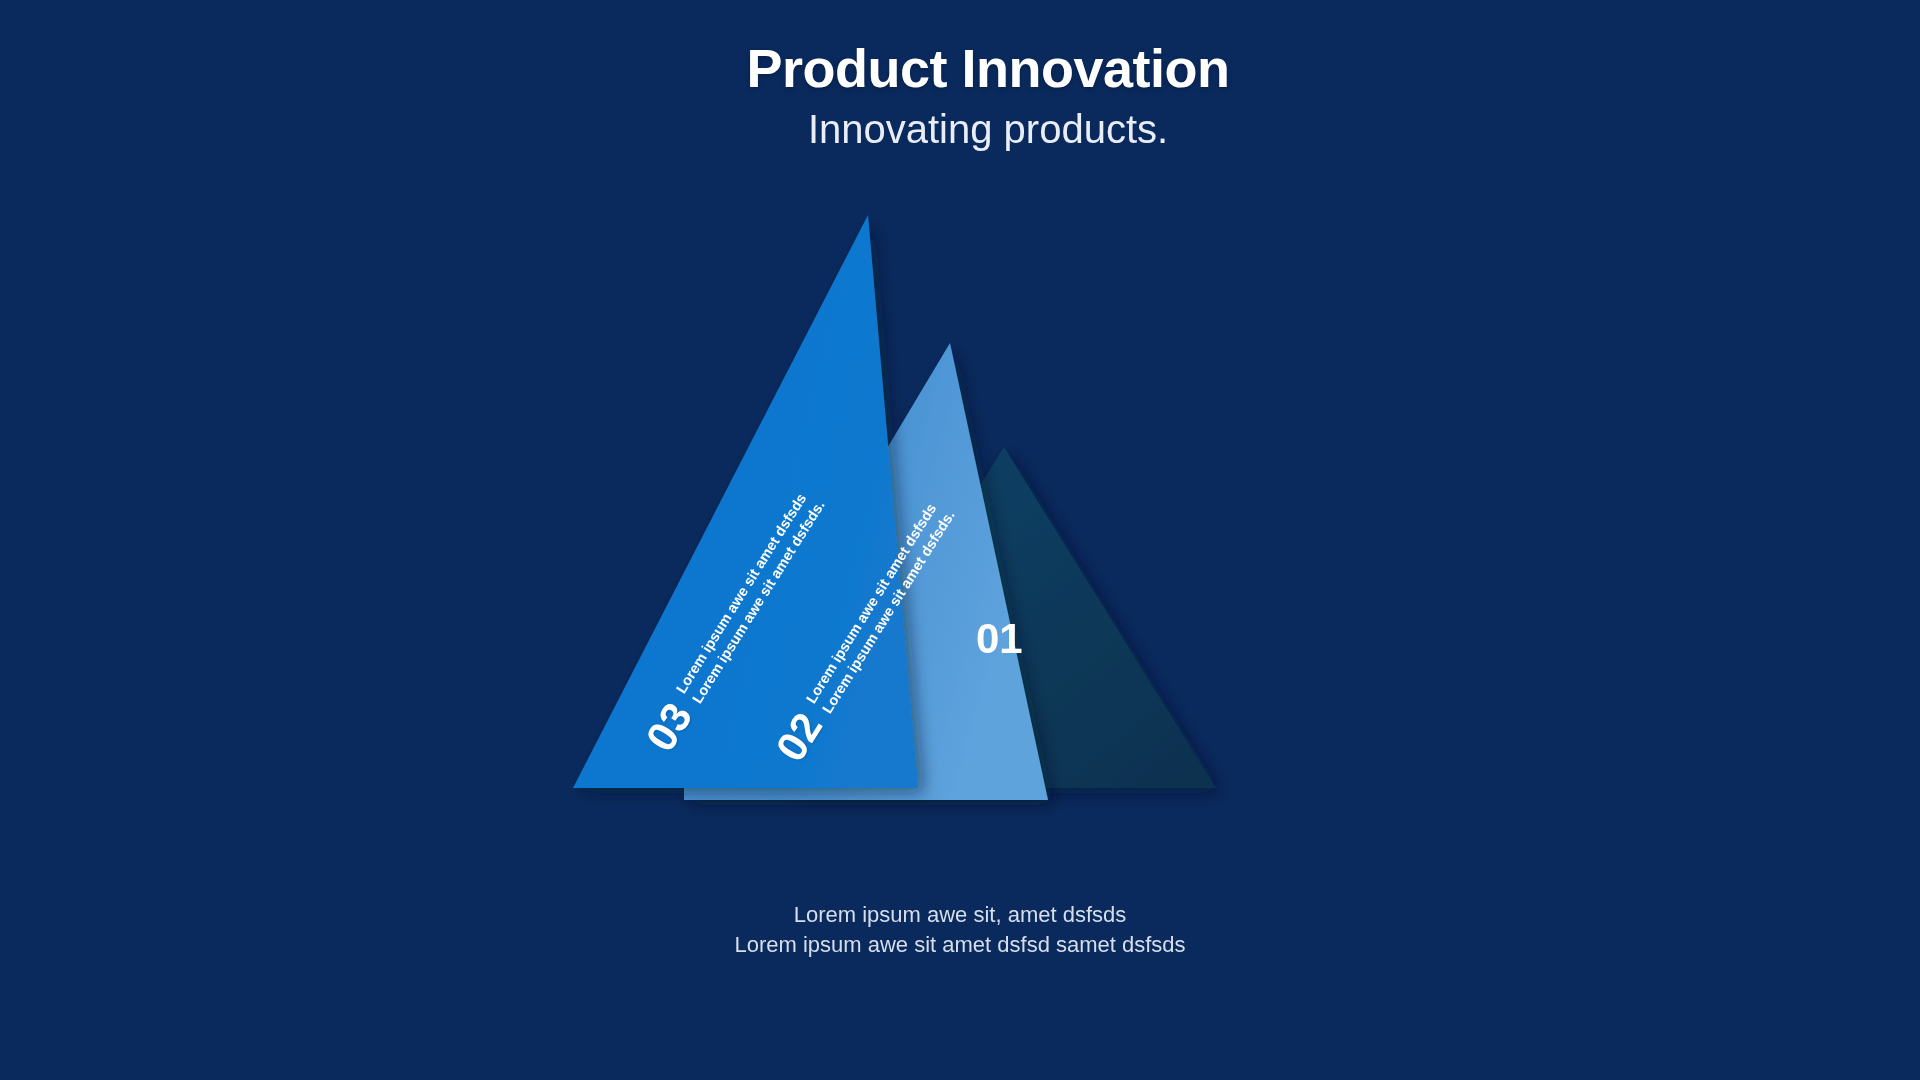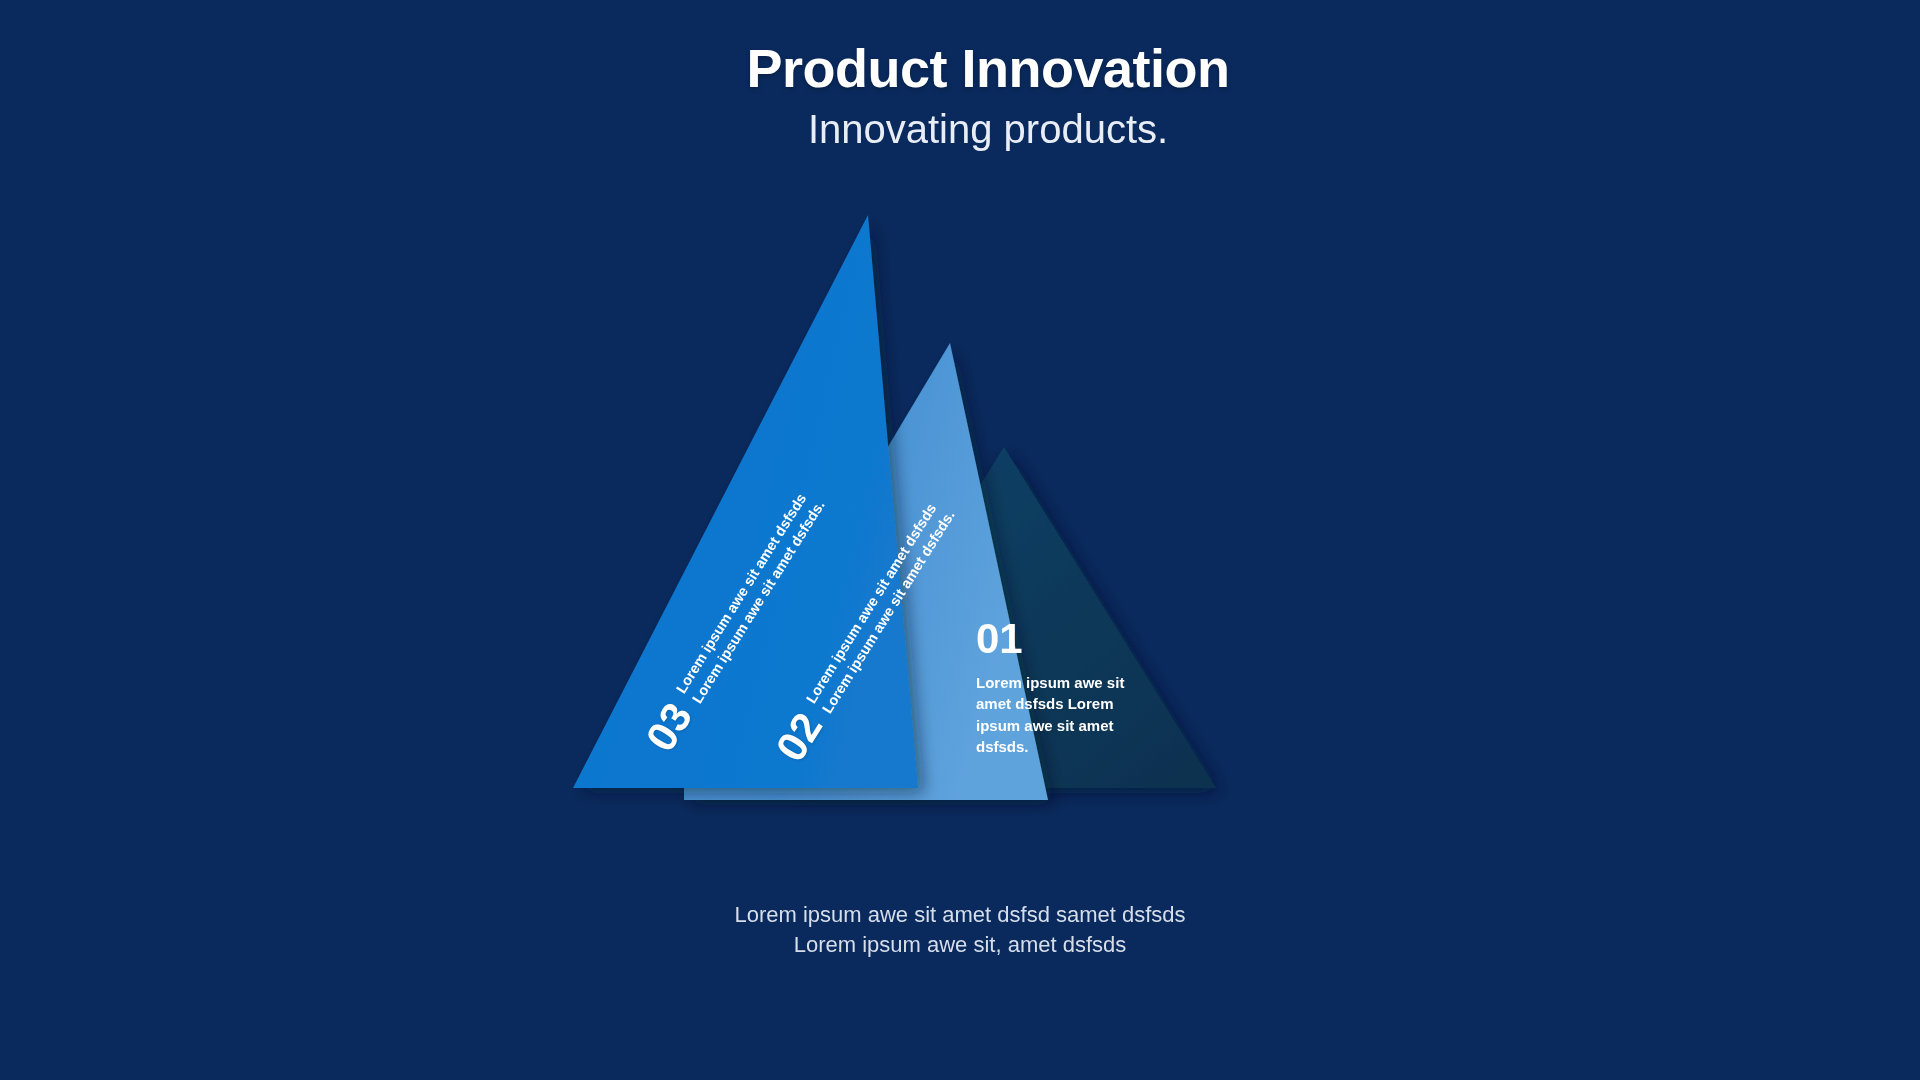--- a/index.html
+++ b/index.html
@@ -194,21 +194,20 @@
       <g filter="url(#shadowSoft2)">
         <polygon points="868,215 918,788 573,788" fill="url(#gradBand03)"></polygon>
       </g>
     </svg>
   </div>
 
   <div class="overlay">
 
     <div class="seg01">
       <div class="num">01</div>
-      <div class="desc">Lorem ipsum awe sit amet dsfsds Lorem ipsum awe sit amet dsfsds.</div>
     </div>
 
     <div class="band band03">
       <div class="num">03</div>
       <div class="lines">
         <span>Lorem ipsum awe sit amet dsfsds</span>
         <span>Lorem ipsum awe sit amet dsfsds.</span>
       </div>
     </div>
 
@@ -216,17 +215,17 @@
       <div class="num">02</div>
       <div class="lines">
         <span>Lorem ipsum awe sit amet dsfsds</span>
         <span>Lorem ipsum awe sit amet dsfsds.</span>
       </div>
     </div>
 
   </div>
 
   <div class="footer">
+    <div class="line">Lorem ipsum awe sit, amet dsfsds</div>
     <div class="line">Lorem ipsum awe sit amet dsfsd samet dsfsds</div>
-    <div class="line">Lorem ipsum awe sit, amet dsfsds</div>
   </div>
 
 </div>
 
 </body></html>

